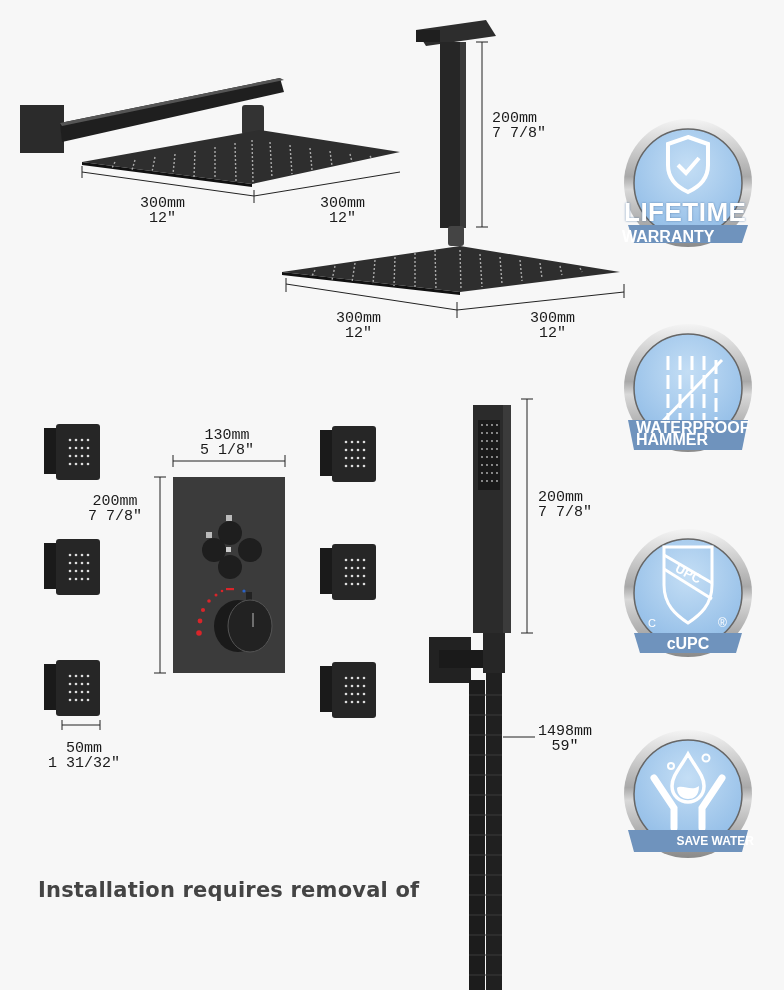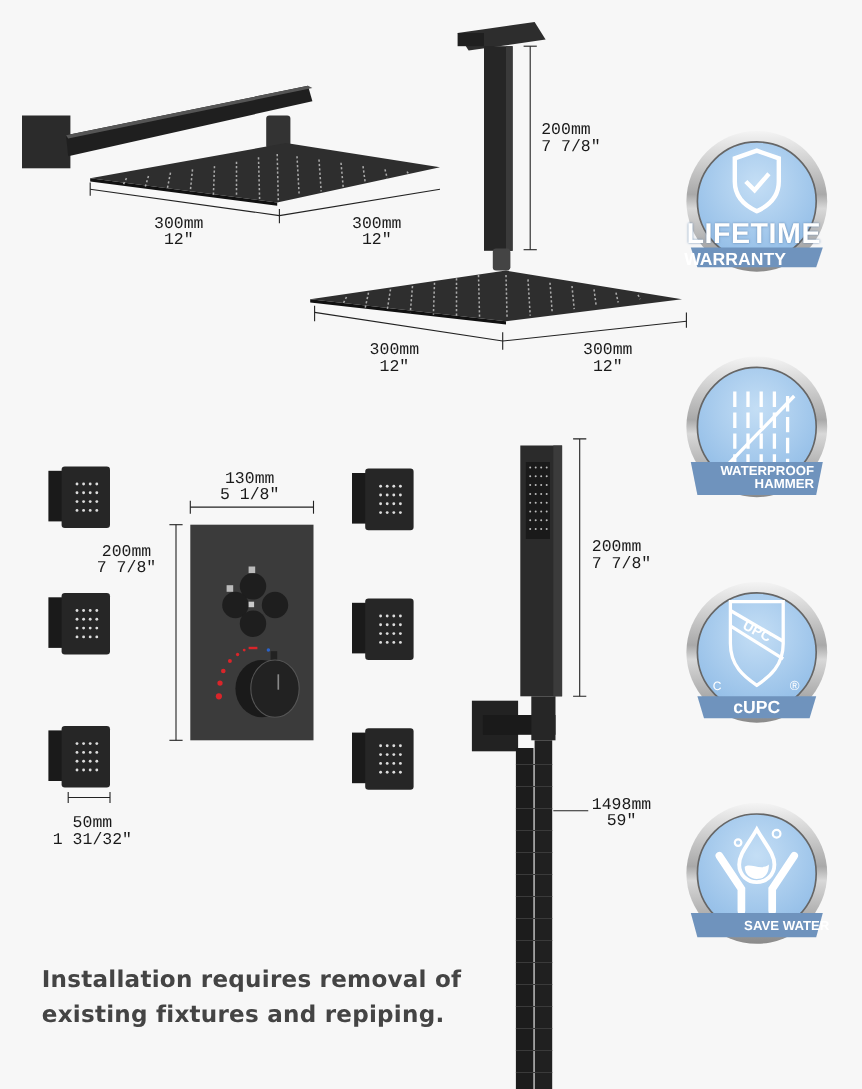--- a/index.html
+++ b/index.html
@@ -427,21 +427,21 @@
     <g stroke="#fff" stroke-width="3">
       <line x1="46" y1="34" x2="46" y2="98" stroke-dasharray="14 5"></line>
       <line x1="58" y1="34" x2="58" y2="98" stroke-dasharray="14 5"></line>
       <line x1="70" y1="34" x2="70" y2="98" stroke-dasharray="14 5"></line>
       <line x1="82" y1="34" x2="82" y2="98" stroke-dasharray="14 5"></line>
       <line x1="94" y1="38" x2="94" y2="98" stroke-dasharray="14 5"></line>
       <line x1="40" y1="100" x2="100" y2="38" stroke-width="3"></line>
     </g>
     <polygon points="6,98 126,98 120,128 12,128" fill="#6f93bd"></polygon>
   </svg>
-  <div class="abs" style="left:14px;top:100px;width:104px;text-align:right;font-weight:bold;font-size:12px;line-height:12px;color:#fff;">WATERPROOF HAMMER</div>
+  <div class="abs" style="left:14px;top:100px;width:104px;text-align:left;font-weight:bold;font-size:16px;line-height:12px;color:#fff;">WATERPROOF HAMMER</div>
 </div>
 
 <div class="badge" style="left:622px;top:527px;">
   <svg width="132" height="132">
     <circle cx="66" cy="66" r="64" fill="url(#chrome)"></circle>
     <circle cx="66" cy="66" r="54" fill="url(#blue)" stroke="#666" stroke-width="1.5"></circle>
     <path d="M42 20 L90 20 L90 58 C90 78 78 88 66 96 C54 88 42 78 42 58 Z" fill="none" stroke="#fff" stroke-width="3"></path>
     <line x1="42" y1="28" x2="90" y2="56" stroke="#fff" stroke-width="3"></line>
     <line x1="42" y1="42" x2="90" y2="72" stroke="#fff" stroke-width="3"></line>
     <text x="52" y="51" fill="#fff" font-size="13" font-weight="bold" font-family="Liberation Sans, sans-serif" transform="rotate(28 66 48)">UPC</text>
@@ -462,14 +462,13 @@
     <circle cx="84" cy="30" r="3.5" fill="none" stroke="#fff" stroke-width="2"></circle>
     <path d="M32 50 L52 80 L52 100" fill="none" stroke="#fff" stroke-width="7" stroke-linecap="round"></path>
     <path d="M100 50 L80 80 L80 100" fill="none" stroke="#fff" stroke-width="7" stroke-linecap="round"></path>
     <polygon points="6,102 126,102 120,124 12,124" fill="#6f93bd"></polygon>
   </svg>
   <div class="abs" style="left:0;top:106px;width:132px;text-align:right;font-weight:bold;font-size:12px;color:#fff;">SAVE WATER</div>
 </div>
 
 <div class="note">
   <div>Installation requires removal of</div>
-  <div>existing fixtures and repiping.</div>
 </div>
 
 </body></html>

